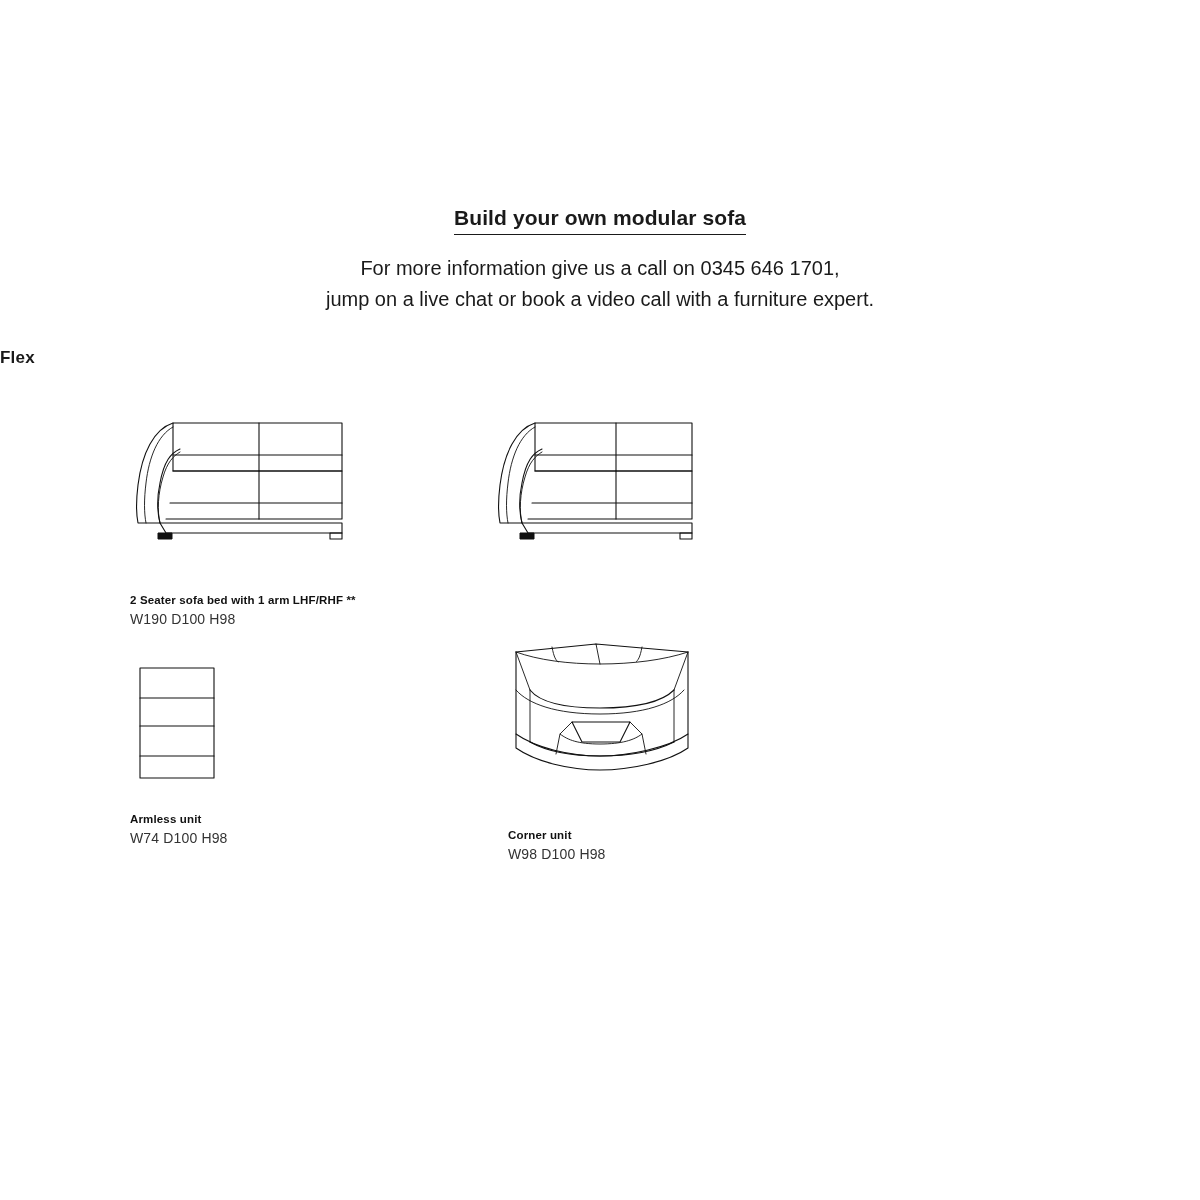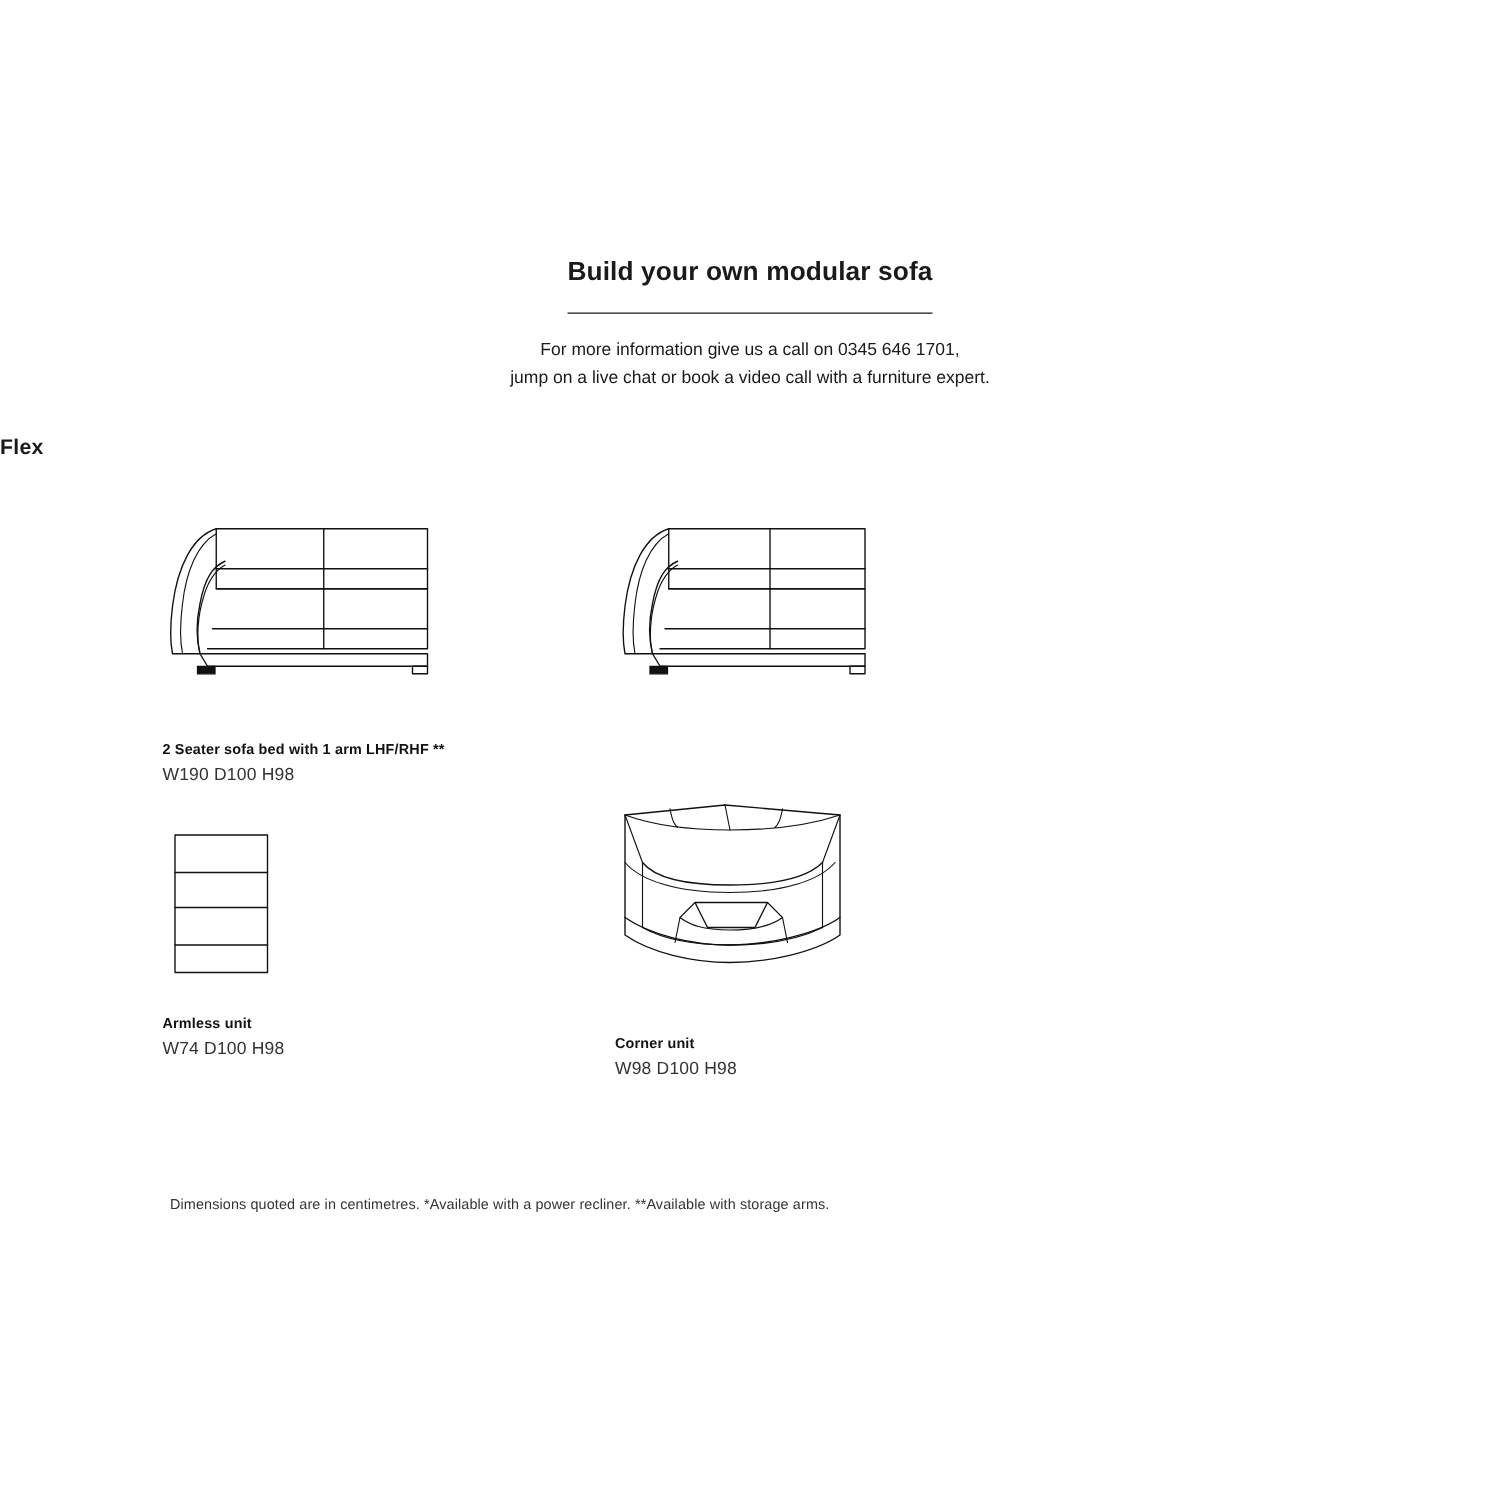--- a/index.html
+++ b/index.html
@@ -28,26 +28,26 @@
     left: 0;
     width: 1200px;
     text-align: center;
   }
   .title {
     font-size: 21px;
     font-weight: bold;
     letter-spacing: 0.1px;
     display: inline-block;
     border-bottom: 1.5px solid #1a1a1a;
-    padding-bottom: 20px;
+    padding-bottom: 4px;
     line-height: 1.2;
   }
   .subtitle {
     margin-top: 18px;
-    font-size: 14px;
+    font-size: 20px;
     line-height: 1.55;
     color: #1a1a1a;
   }
   .subtitle .line2 { display: block; }
 
   .range-name {
     position: absolute;
     top: 348px;
     left: 0;
     width: 1200px;
@@ -96,21 +96,21 @@
     color: #333;
     margin-top: 1px;
   }
 
   
   .pos-a { left: 130px; width: 300px; }
   .pos-b { left: 492px; width: 300px; }
   .pos-c { left: 852px; width: 300px; }
   
   .pos-d { left: 130px; width: 300px; }
-  .pos-e { left: 492px; width: 300px; }
+  .pos-e { left: 508px; width: 300px; }
 
   .row1 .caption { position: absolute; top: 168px; left: 0; }
   .row2 .caption { position: absolute; top: 172px; left: 0; }
   .row2 .pos-e .caption { top: 188px; }
 
   
   .footnote {
     position: absolute;
     top: 958px;
     left: 136px;
@@ -261,15 +261,14 @@
         </div>
         <div class="caption">
           <div class="cap-name">Corner unit</div>
           <div class="cap-dims">W98 D100 H98</div>
         </div>
       </div>
 
     </div>
   </div>
 
-  <div class="footnote">Dimensions quoted are in centimetres.  *Available with a power recliner.  **Available with storage arms.</div>
 
 </div>
 
 </body></html>

